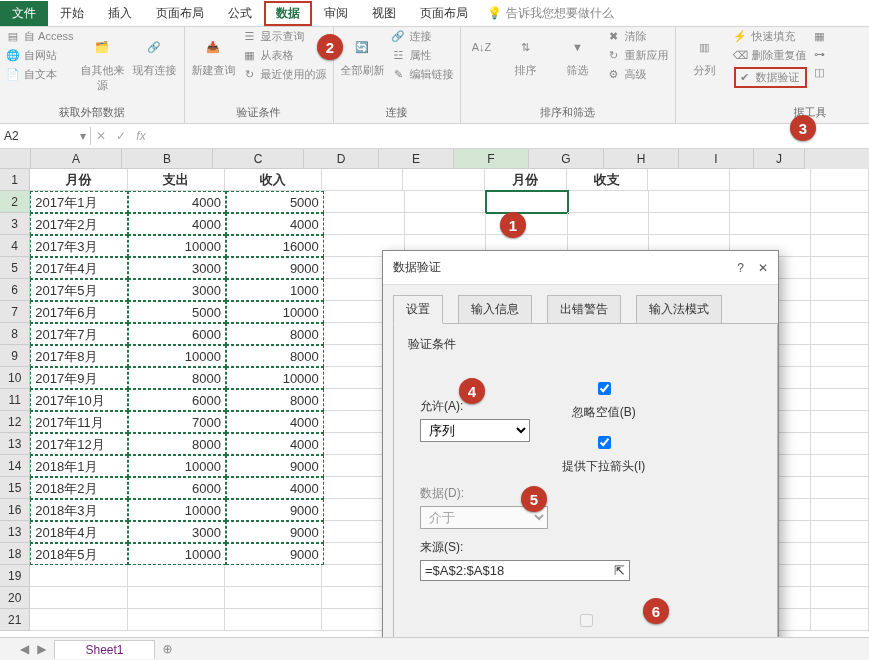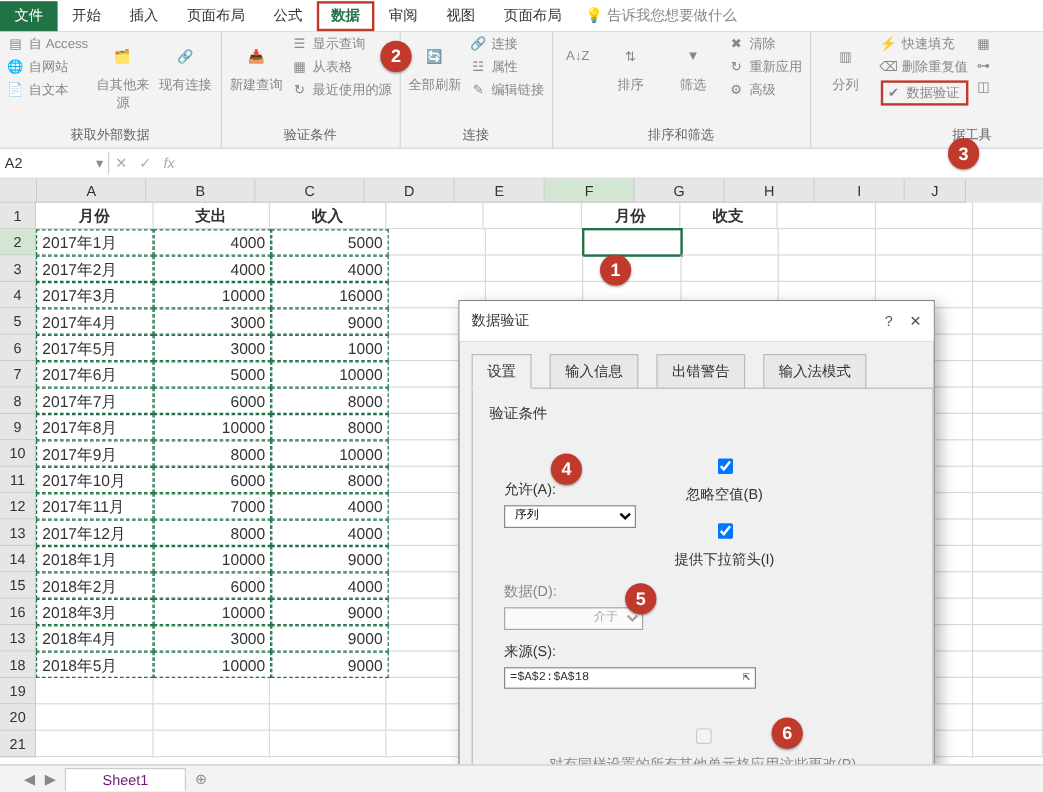--- a/index.html
+++ b/index.html
@@ -206,22 +206,22 @@
     padding:12px 14px 7px 14px;
     background:#f0f0f0;
     margin-top:-1px;
   }
   .field-row { display:flex; align-items:center; gap:12px; margin:6px 0; }
   .field-col { display:flex; flex-direction:column; gap:4px;}
   select.dlg-select, .dlg-input {
     border:1px solid #888;
     background:#fff;
     padding:2px 4px;
-    font-size:10px;
-    font-family:Liberation Mono, monospace;
+    font-size:13px;
+    font-family:Liberation Sans, sans-serif;
   }
   .dlg-input { width:200px; display:flex; align-items:center; justify-content:space-between;}
   .cb-row { display:flex; align-items:center; gap:6px; margin:4px 0;flex-direction:column;}
   .dlg-footer {
     display:flex;
     justify-content:space-between;
     align-items:center;
     padding:8px 12px 12px 12px;
   }
   .dlg-btn {
@@ -762,21 +762,21 @@
           <span>忽略空值(B)</span>
         </label>
         <label class="cb-row">
           <input type="checkbox" checked="" style="">
           <span>提供下拉箭头(I)</span>
         </label>
       </div>
     </div>
     <div class="field-col" style="margin-left:12px;color:#888;">
       <span>数据(D):</span>
-      <select class="dlg-select" style="width:116px;color:#888;text-align:right;" disabled="">
+      <select class="dlg-select" style="width:128px;color:#888;" disabled="">
         <option>介于</option>
       </select>
     </div>
     <div class="field-col" style="margin:10px 0 0 12px;">
       <span>来源(S):</span>
       <div class="dlg-input">
         <span>=$A$2:$A$18</span>
         <span>⇱</span>
       </div>
     </div>

